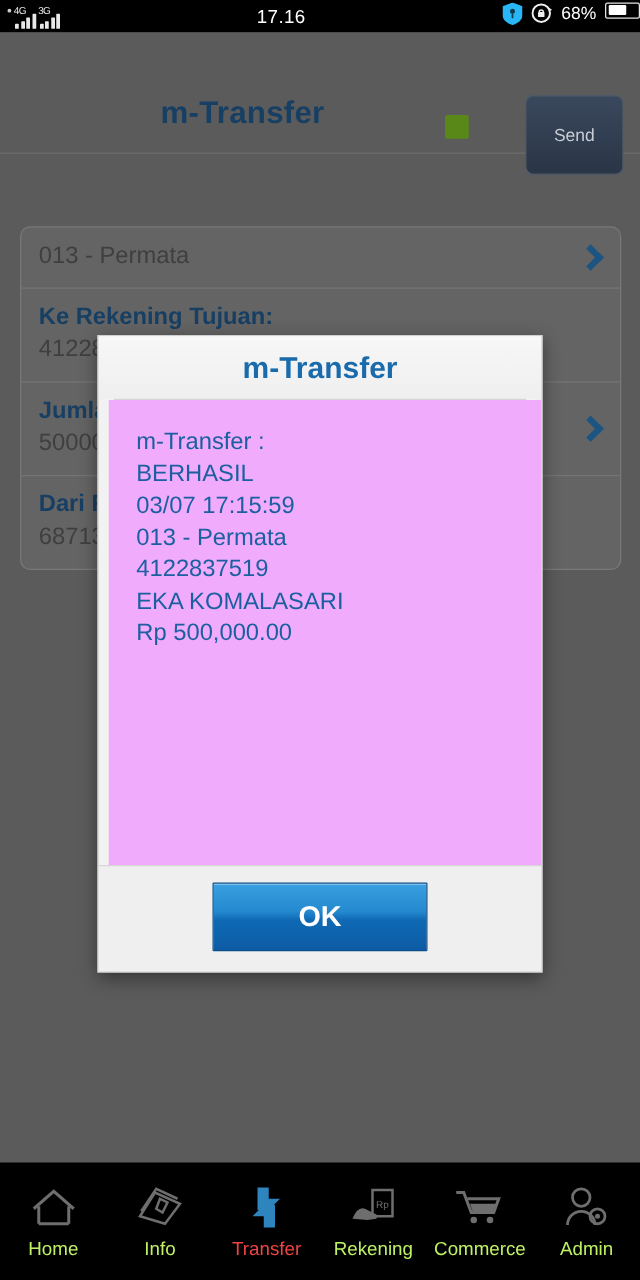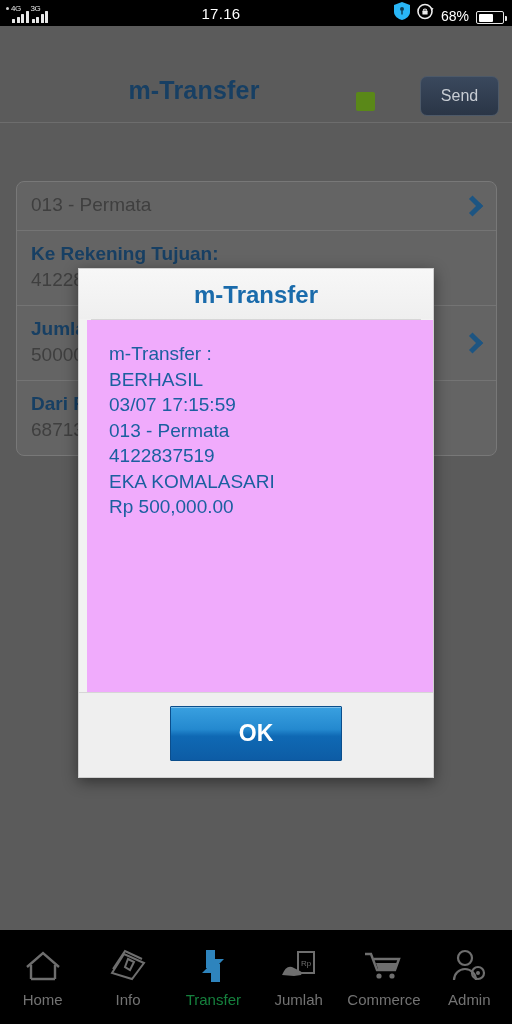--- a/index.html
+++ b/index.html
@@ -27,21 +27,21 @@
   .sb-dot { width:3px;height:3px;border-radius:50%;background:#cfcfcf;align-self:flex-start;margin-top:4px;}
   .netgrp { display:flex; align-items:flex-end; gap:1px; position:relative; height:20px;}
   .netlabel { font-size: 8px; position:absolute; top:1px; left:0px; color:#e8e8e8; letter-spacing:-0.5px;}
   .bars { display:flex; align-items:flex-end; gap:1.5px; margin-left:1px; margin-top:7px;}
   .bars i { display:block; width:3px; background:#e9e9e9; border-radius:0.5px;}
   .bars i:nth-child(1){height:4px}
   .bars i:nth-child(2){height:6px}
   .bars i:nth-child(3){height:9px}
   .bars i:nth-child(4){height:12px}
   .sb-center { flex:1; text-align:center; font-size:15px; letter-spacing:0.3px; color:#ffffff;}
-  .sb-right { display:flex; align-items:flex-end; gap:7px; padding-right:8px; }
+  .sb-right { display:flex; align-items:flex-start; gap:7px; padding-right:0; }
   .battery {
     width:28px; height:13px; border:1.6px solid #e5e5e5; border-radius:2px;
     position:relative; display:flex; align-items:center; padding:1.5px;
   }
   .battery::after {
     content:""; position:absolute; right:-4px; top:3.5px;
     width:2.5px; height:5px; background:#e5e5e5; border-radius:0 1px 1px 0;
   }
   .battery .fill { height:100%; width:62%; background:#ffffff; border-radius:1px;}
   .pct { font-size:14px; color:#fff; }
@@ -62,25 +62,25 @@
     color:#173f63; letter-spacing:0.2px;
     transform: translateX(-62px);
   }
   .green-sq {
     position:absolute; left:356px; top:66px;
     width:19px; height:19px; background:#5a8818;
     border-radius:2px;
   }
   .send-btn {
     position:absolute; right:13px; top:50px;
-    width:79px; height:40px;
+    width:79px; height:64px;
     background: linear-gradient(#3a485d,#2a3546);
     border:1px solid #4d5968;
     border-radius:7px;
-    color:#c8cdd4; font-size:16px;
+    color:#c8cdd4; font-size:14px;
     display:flex; align-items:center; justify-content:center;
   }
 
   
   .card {
     position:absolute; left:16px; top:155px;
     width:481px;
     background:#646464;
     border:1px solid #787878;
     border-radius:8px;
@@ -159,22 +159,22 @@
     background:#000;
     display:flex; align-items:center;
   }
   .nav-item {
     flex:1; height:100%;
     display:flex; flex-direction:column;
     align-items:center; justify-content:center;
     gap:5px;
   }
   .nav-icon { height:40px; display:flex; align-items:center; justify-content:center; }
-  .nav-label { font-size:15px; color:#737373; }
-  .nav-item.active .nav-label { color:#15803d; }
+  .nav-label { font-size:15px; color:#bef264; }
+  .nav-item.active .nav-label { color:#ef4444; }
 </style>
 </head>
 <body>
 
 <div class="phone">
 
   <div class="statusbar">
     <div class="sb-left">
       <span class="sb-dot"></span>
       <span class="netgrp">
@@ -306,21 +306,21 @@
     </div>
 
     <div class="nav-item">
       <span class="nav-icon">
         <svg width="42" height="34" viewBox="0 0 42 34">
             <rect x="20" y="3" width="16" height="21" fill="none" stroke="#6e6e6e" stroke-width="2"></rect>
             <text x="28" y="17" font-size="8" fill="#6e6e6e" text-anchor="middle" font-family="Liberation Sans">Rp</text>
             <path d="M4 26 q4-10 10-8 l8 4 q3 1 1 4 l-7 1" fill="#6e6e6e"></path>
           </svg>
       </span>
-      <span class="nav-label">Jumlah</span>
+      <span class="nav-label">Rekening</span>
     </div>
 
     <div class="nav-item">
       <span class="nav-icon">
         <svg width="44" height="34" viewBox="0 0 44 34">
             <path d="M3 5 h6 l6 16 h18 l4-11 H12" fill="none" stroke="#6e6e6e" stroke-width="2.4"></path>
             <path d="M14 14 h22 l-2 6 H16z" fill="#6e6e6e"></path>
             <circle cx="17" cy="27" r="2.6" fill="#6e6e6e"></circle>
             <circle cx="30" cy="27" r="2.6" fill="#6e6e6e"></circle>
           </svg>

